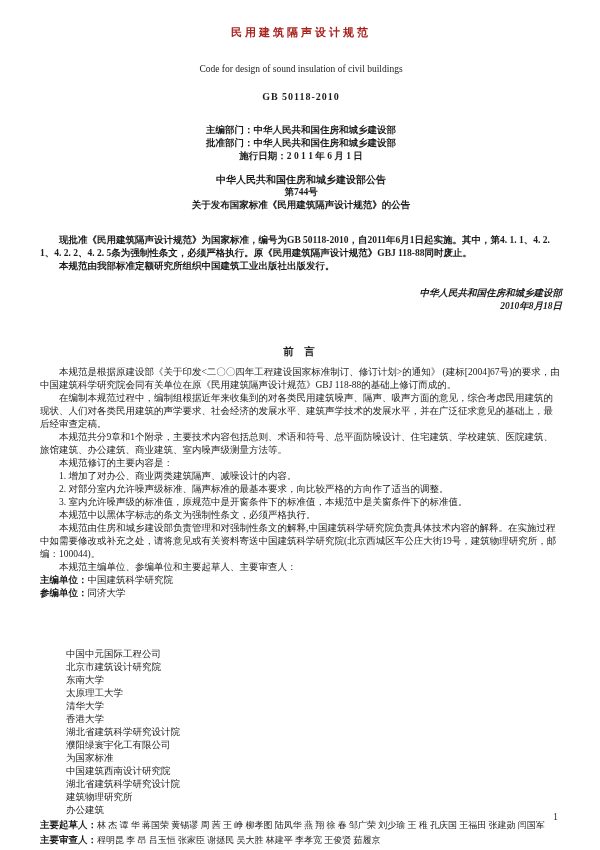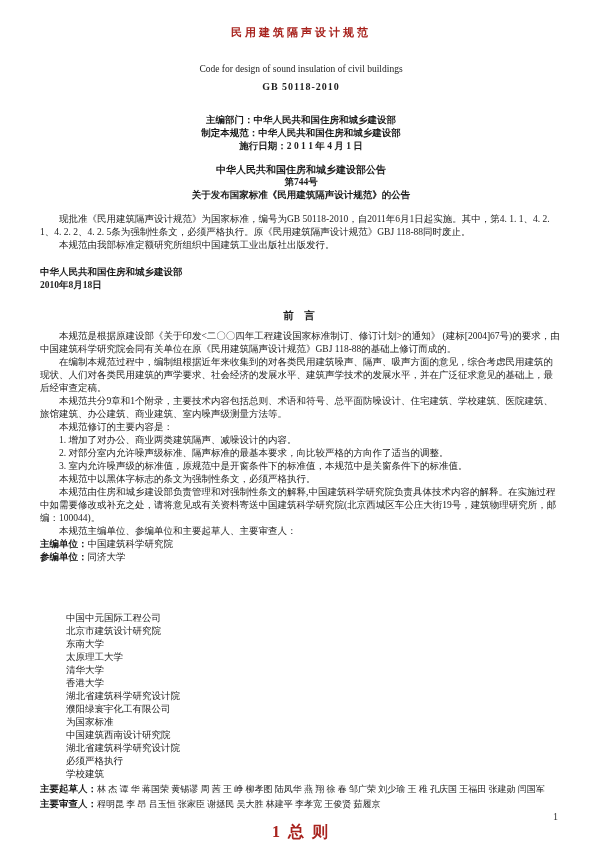--- a/index.html
+++ b/index.html
@@ -10,34 +10,34 @@
     font-family:"Liberation Serif","DejaVu Serif",serif;
     color:#1c1c1c;
     font-size:9.5px;
     line-height:13px;
     overflow:hidden;
     box-sizing:border-box;
     padding:26px 38px 0 40px;
   }
   p{margin:0;}
   .center{text-align:center;}
-  .right{}
+  .right{text-align:right;font-style:italic;}
   .bold{font-weight:bold;}
   .red{color:var(--accent,#a8231e);}
   .doc-title{font-size:11px;letter-spacing:3px;font-weight:bold;}
   .en-title{margin-top:24px;}
-  .std-no{margin-top:4px;font-size:10px;font-weight:bold;letter-spacing:1px;}
+  .std-no{margin-top:14px;font-size:10px;font-weight:bold;letter-spacing:1px;}
   .dept-block{margin-top:21px;}
   .ann-title{margin-top:10px;font-weight:bold;font-size:10px;text-align:center;}
   .ann-no{font-weight:bold;}
   .ann-subject{font-weight:bold;}
   .body-par{text-indent:2em;}
-  .ann-pars{margin-top:11px;}
+  .ann-pars{margin-top:22px;font-weight:bold;}
   .sig-block{margin-top:14px;font-weight:bold;}
-  .fw-heading{margin-top:17px;font-weight:bold;font-size:10.5px;letter-spacing:4px;}
+  .fw-heading{margin-top:32px;font-weight:bold;font-size:10.5px;letter-spacing:4px;}
   .fw-pars{margin-top:8px;}
   .editor-row .lbl{font-weight:bold;}
   .inst-list{padding-left:26px;margin-top:48px;}
   .people-row{white-space:nowrap;font-size:9px;margin-top:2px;}
   .people-row .lbl{font-weight:bold;font-size:9.5px;}
   .sec-heading{margin-top:14px;font-weight:bold;font-size:16px;letter-spacing:2px;}
   .clause{margin-top:12px;}
   .page-no{position:absolute;right:42px;top:810px;font-size:10px;color:#333;}
 </style>
 </head>
@@ -46,22 +46,22 @@
 <div class="page">
 
   <p class="center doc-title red">民用建筑隔声设计规范</p>
 
   <p class="center en-title">Code for design of sound insulation of civil buildings</p>
 
   <p class="center std-no">GB 50118-2010</p>
 
   <div class="dept-block">
     <p class="center bold">主编部门：中华人民共和国住房和城乡建设部</p>
-    <p class="center bold">制定本规范：中华人民共和国住房和城乡建设部</p>
-    <p class="center bold">施行日期：2 0 1 1 年 4 月 1 日</p>
+    <p class="center bold">批准部门：中华人民共和国住房和城乡建设部</p>
+    <p class="center bold">施行日期：2 0 1 1 年 6 月 1 日</p>
   </div>
 
   <p class="center ann-title">中华人民共和国住房和城乡建设部公告</p>
   <p class="center ann-no">第744号</p>
   <p class="center ann-subject">关于发布国家标准《民用建筑隔声设计规范》的公告</p>
 
   <div class="ann-pars">
     <p class="body-par">现批准《民用建筑隔声设计规范》为国家标准，编号为GB 50118-2010，自2011年6月1日起实施。其中，第4. 1. 1、4. 2. 1、4. 2. 2、4. 2. 5条为强制性条文，必须严格执行。原《民用建筑隔声设计规范》GBJ 118-88同时废止。</p>
     <p class="body-par">本规范由我部标准定额研究所组织中国建筑工业出版社出版发行。</p>
   </div>
@@ -95,22 +95,22 @@
     <p>北京市建筑设计研究院</p>
     <p>东南大学</p>
     <p>太原理工大学</p>
     <p>清华大学</p>
     <p>香港大学</p>
     <p>湖北省建筑科学研究设计院</p>
     <p>濮阳绿寰宇化工有限公司</p>
     <p>为国家标准</p>
     <p>中国建筑西南设计研究院</p>
     <p>湖北省建筑科学研究设计院</p>
-    <p>必须严格执行</p>
-    <p>学校建筑</p>
+    <p>建筑物理研究所</p>
+    <p>办公建筑</p>
   </div>
 
   <p class="people-row"><span class="lbl">主要起草人：</span><span>林 杰 谭 华 蒋国荣 黄锡谬 周 茜 王 峥 柳孝图 陆凤华 燕 翔 徐 春 邹广荣 刘少瑜 王 稚 孔庆国 王福田 张建勋 闫国军</span></p>
 
   <p class="people-row"><span class="lbl">主要审查人：</span><span>程明昆 李 昂 吕玉恒 张家臣 谢拯民 吴大胜 林建平 李孝宽 王俊贤 茹履京</span></p>
 
   <p class="center sec-heading red">1 总 则</p>
 
   <p class="clause">1. 0. 1 为减少民用建筑受噪声影响，保证民用建筑室内有良好的声环境，制定本规范。</p>
 

